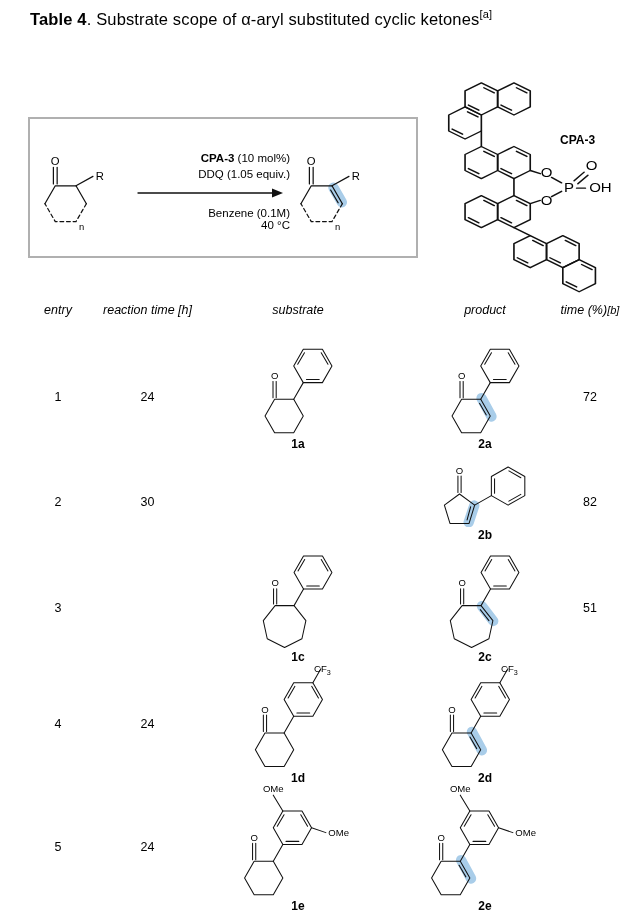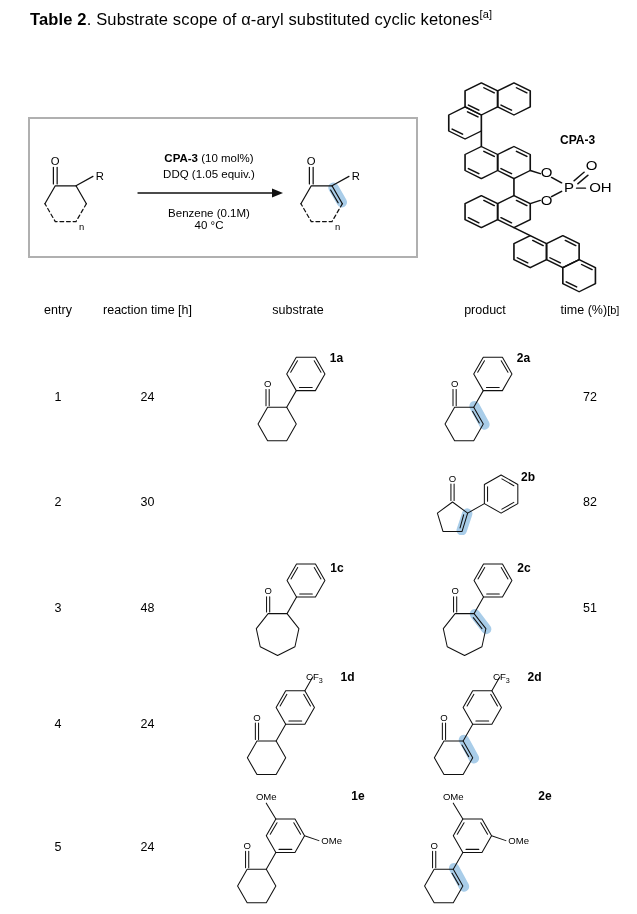--- a/index.html
+++ b/index.html
@@ -3,31 +3,31 @@
 <meta charset="utf-8">
 <style>
   *{margin:0;padding:0;box-sizing:border-box}
   html,body{background:#fff}
   body{width:637px;height:914px;position:relative;font-family:"Liberation Sans",sans-serif;color:#000;overflow:hidden}
   .abs{position:absolute}
   .title{left:30px;top:8px;font-size:16.5px;letter-spacing:.15px;white-space:nowrap}
   .title b{font-weight:bold}
   sup{font-size:11px}
   .box{left:28px;top:117px;width:390px;height:141px;border:2px solid #b0b0b0}
-  .cond{left:128px;width:162px;text-align:center;font-size:11.5px;white-space:nowrap}
+  .cond{left:128px;width:162px;text-align:right;font-size:11.5px;white-space:nowrap}
   .cpa-label{left:560px;top:133px;font-weight:bold;font-size:12px}
-  .thead{left:0;top:301px;width:537px;height:18px;font-size:12px}
+  .thead{left:0;top:301px;width:537px;height:18px;font-style:italic;font-size:12px}
   .row{left:0;width:637px;position:absolute}
   .col{position:absolute;top:0;bottom:0;display:flex;align-items:center;justify-content:center;font-size:12.5px}
   .col-e{left:36px;width:44px}
   .col-t{left:100px;width:95px}
   .col-s{left:218px;width:160px}
   .col-p{left:405px;width:160px}
   .col-y{left:550px;width:80px}
-  .structblock{display:flex;flex-direction:row;}
+  .structblock{display:flex;flex-direction:column;}
   .slabel{font-weight:bold;font-size:12px;height:15px;line-height:15px;text-align:center;margin-top:1px}
   
   svg line:not(.hl), svg path, svg use{stroke:#111;stroke-width:1.3;fill:none;stroke-linecap:round;stroke-linejoin:round}
   svg .bold{stroke-width:2.8}
   svg .dsh{stroke-dasharray:4 3}
   svg .hl{stroke-width:13;stroke-linecap:round}
   svg polygon.ah{fill:#111;stroke:none}
   svg text, svg tspan{stroke:none;fill:#000;font-size:12px;text-anchor:middle;font-family:"Liberation Sans",sans-serif}
   svg text.st{text-anchor:start}
   svg .sm{font-size:10px}
@@ -71,21 +71,21 @@
     </g>
     <g id="chp">
       <path d="M38,70 L62,70 L77,89 L72,112 L50,123 L28,112 L23,89 Z"></path>
       <line x1="36" y1="48.5" x2="36" y2="68"></line>
       <line x1="40" y1="48.5" x2="40" y2="68"></line>
       <text class="atom" x="38" y="45.5">O</text>
     </g>
   </defs>
 </svg>
 
-<div class="abs title"><b>Table 2</b><span>. Substrate scope of α-aryl substituted cyclic ketones</span><sup>[a]</sup></div>
+<div class="abs title"><b>Table 4</b><span>. Substrate scope of α-aryl substituted cyclic ketones</span><sup>[a]</sup></div>
 
 <div class="abs box"></div>
 
 <svg class="abs" style="left:42px;top:150px" width="68" height="81" viewBox="22 32 72 86">
   <path d="M25,89 L36,70 L58,70 L69,89"></path>
   <path class="dsh" d="M69,89 L58,108 L36,108 L25,89"></path>
   <line x1="34" y1="50.5" x2="34" y2="68"></line>
   <line x1="38" y1="50.5" x2="38" y2="68"></line>
   <text class="atom" x="36" y="47.5">O</text>
   <line x1="58" y1="70" x2="76" y2="60"></line>
@@ -193,21 +193,20 @@
         <line x1="64" y1="91" x2="59.5" y2="107.5"></line>
       </svg>
       <div class="slabel">2b</div>
     </div>
   </div>
   <div class="col col-y">82</div>
 </div>
 
 <div class="row" style="top:552px;height:112px">
   <div class="col col-e">3</div>
-  <div class="col col-t">48</div>
   <div class="col col-s">
     <div class="structblock">
       <svg width="78" height="97" viewBox="18 2 98 123">
         <use href="#chp"></use>
           <use href="#ph-ur" y="-4"></use>
       </svg>
       <div class="slabel">1c</div>
     </div>
   </div>
   <div class="col col-p">

